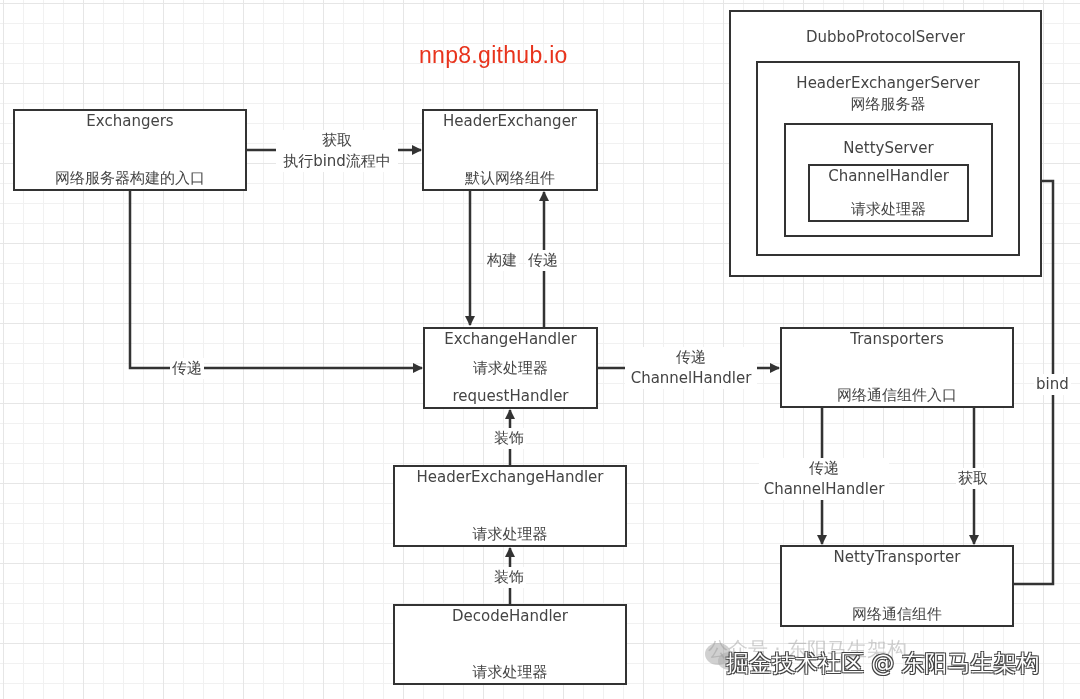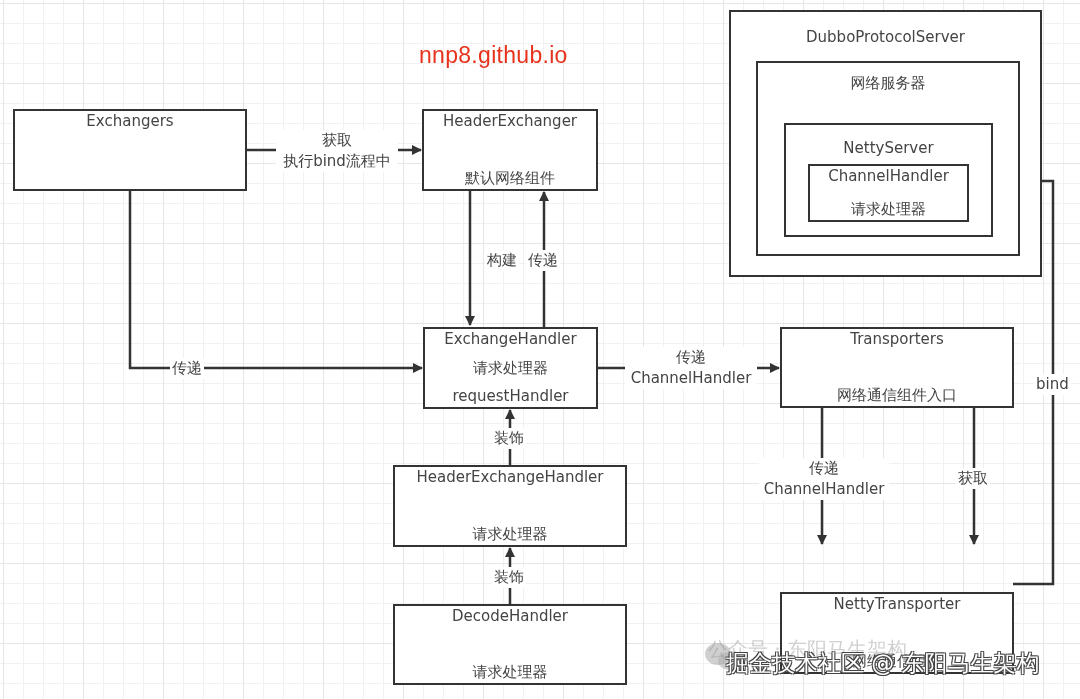--- a/index.html
+++ b/index.html
@@ -74,20 +74,21 @@
 
   <path d="M974,407 L974,544" stroke="#333" stroke-width="2.5" fill="none" marker-end="url(#ah)"></path>
 
   <path d="M1013,584 L1053,584 L1053,181 L994,181" stroke="#333" stroke-width="2.5" fill="none" marker-end="url(#ah)"></path>
 </svg>
 
 <div class="wm-title">nnp8.github.io</div>
 
 <div class="box" style="left:13px;top:109px;width:234px;height:82px;">
   <span class="line">Exchangers</span>
+  <span class="line">网络服务器构建的入口</span>
 </div>
 
 <div class="box" style="left:422px;top:109px;width:176px;height:82px;">
   <span class="line">HeaderExchanger</span>
   <span class="line">默认网络组件</span>
 </div>
 
 <div class="box" style="left:423px;top:327px;width:175px;height:82px;">
   <span class="line">ExchangeHandler</span>
   <span class="line">请求处理器</span>
@@ -102,29 +103,30 @@
 <div class="box" style="left:393px;top:604px;width:234px;height:81px;">
   <span class="line">DecodeHandler</span>
   <span class="line">请求处理器</span>
 </div>
 
 <div class="box" style="left:780px;top:327px;width:234px;height:81px;">
   <span class="line">Transporters</span>
   <span class="line">网络通信组件入口</span>
 </div>
 
-<div class="box" style="left:780px;top:545px;width:234px;height:82px;margin-top:47px;">
+<div class="box" style="left:780px;top:545px;width:234px;height:82px;">
   <span class="line">NettyTransporter</span>
   <span class="line">网络通信组件</span>
 </div>
 
 <div class="box top" style="left:729px;top:10px;width:313px;height:267px;padding-top:15px;">
   <span class="line">DubboProtocolServer</span>
 </div>
 <div class="box top" style="left:756px;top:61px;width:264px;height:195px;padding-top:10px;">
+  <span class="line">HeaderExchangerServer</span>
   <span class="line">网络服务器</span>
 </div>
 <div class="box top" style="left:784px;top:123px;width:209px;height:114px;padding-top:13px;">
   <span class="line">NettyServer</span>
 </div>
 <div class="box" style="left:808px;top:164px;width:161px;height:58px;">
   <span class="line">ChannelHandler</span>
   <span class="line">请求处理器</span>
 </div>
 

